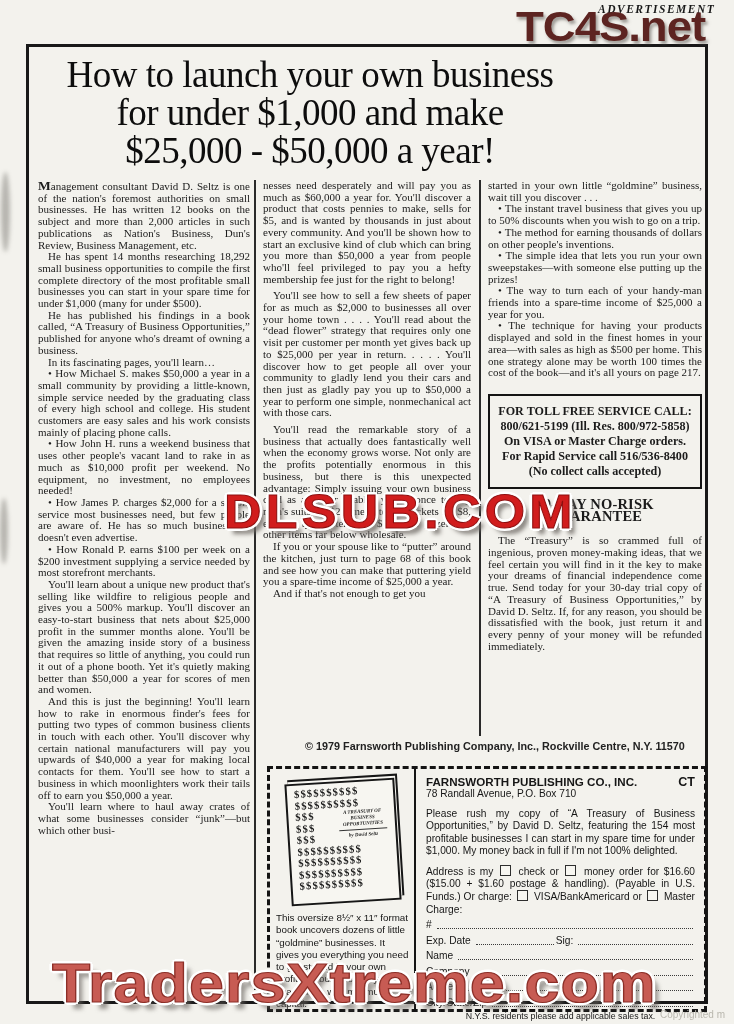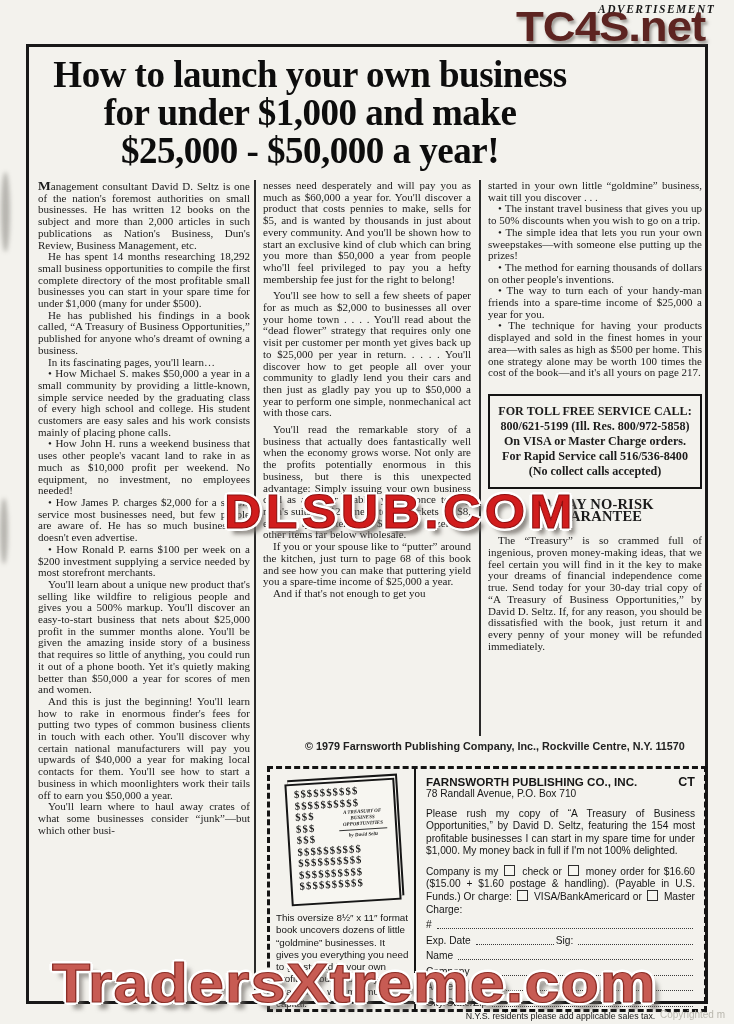--- a/index.html
+++ b/index.html
@@ -4,21 +4,21 @@
 <style>
   html,body{margin:0;padding:0;}
   body{width:734px;height:1024px;overflow:hidden;background:#e8e7e2;}
   .page{position:relative;width:734px;height:1024px;background:#f3f2ed;overflow:hidden;
         font-family:"Liberation Serif",serif;color:#1b1b1b;}
   .frame{position:absolute;left:26px;top:44px;width:682px;height:960px;
          border:3px solid #181818;box-sizing:border-box;}
   .smudge{position:absolute;background:rgba(45,42,38,.3);border-radius:50%;filter:blur(2px);}
   
   .title{position:absolute;left:30px;top:56px;width:560px;text-align:center;
-         font-weight:bold;font-size:37px;line-height:38px;letter-spacing:-0.5px;color:#0d0d0d;}
+         font-weight:normal;font-size:37px;line-height:38px;letter-spacing:-0.5px;color:#0d0d0d;}
   
   .col{position:absolute;top:180px;font-size:11px;line-height:11.7px;text-align:justify;}
   .col1{left:38px;width:212px;}
   .col2{left:263px;width:208px;}
   .col3{left:488px;width:214px;}
   .vrule{position:absolute;top:180px;width:1.5px;background:#2a2a2a;}
   .vrule1{left:254px;height:810px;}
   .vrule2{left:479px;height:556px;}
   .para{margin:0;text-indent:10px;}
   .para.flush{text-indent:0;}
@@ -118,22 +118,22 @@
     <p class="para flush">nesses need desperately and will pay you as much as $60,000 a year for. You'll discover a product that costs pennies to make, sells for $5, and is wanted by thousands in just about every community. And you'll be shown how to start an exclusive kind of club which can bring you more than $50,000 a year from people who'll feel privileged to pay you a hefty membership fee just for the right to belong!</p>
     <p class="para gap">You'll see how to sell a few sheets of paper for as much as $2,000 to businesses all over your home town . . . . You'll read about the “dead flower” strategy that requires only one visit per customer per month yet gives back up to $25,000 per year in return. . . . . You'll discover how to get people all over your community to gladly lend you their cars and then just as gladly pay you up to $50,000 a year to perform one simple, nonmechanical act with those cars.</p>
     <p class="para gap">You'll read the remarkable story of a business that actually does fantastically well when the economy grows worse. Not only are the profits potentially enormous in this business, but there is this unexpected advantage: Simply issuing your own business card as a dealer enables you at once to buy men's suits for $22, metal tennis rackets for $8, electric typewriters for $85, and dozens of other items far below wholesale.</p>
     <p class="para">If you or your spouse like to “putter” around the kitchen, just turn to page 68 of this book and see how you can make that puttering yield you a spare-time income of $25,000 a year.</p>
     <p class="para">And if that's not enough to get you</p>
   </div>
 
   <div class="col col3">
     <p class="para flush">started in your own little “goldmine” business, wait till you discover . . .</p>
     <p class="para">• The instant travel business that gives you up to 50% discounts when you wish to go on a trip.</p>
+    <p class="para">• The method for earning thousands of dollars on other people's inventions.</p>
     <p class="para">• The simple idea that lets you run your own sweepstakes—with someone else putting up the prizes!</p>
-    <p class="para">• The method for earning thousands of dollars on other people's inventions.</p>
     <p class="para">• The way to turn each of your handy-man friends into a spare-time income of $25,000 a year for you.</p>
     <p class="para">• The technique for having your products displayed and sold in the finest homes in your area—with sales as high as $500 per home. This one strategy alone may be worth 100 times the cost of the book—and it's all yours on page 217.</p>
 
     <div class="tollbox">
       <div>FOR TOLL FREE SERVICE CALL:</div>
       <div>800/621-5199 (Ill. Res. 800/972-5858)</div>
       <div>On VISA or Master Charge orders.</div>
       <div>For Rapid Service call 516/536-8400</div>
       <div>(No collect calls accepted)</div>
     </div>
@@ -170,21 +170,21 @@
     <div class="c-right">
       <div class="c-head">
         <div class="c-company">FARNSWORTH PUBLISHING CO., INC.</div>
         <div class="c-code">CT</div>
       </div>
       <div class="c-addr">78 Randall Avenue, P.O. Box 710</div>
 
       <p class="c-pitch" style="margin-bottom:0;">Please rush my copy of “A Treasury of Business Opportunities,” by David D. Seltz, featuring the 154 most profitable businesses I can start in my spare time for under $1,000. My money back in full if I'm not 100% delighted.</p>
 
       <p class="c-order" style="margin-bottom:0;">
-        <span>Company is my</span>
+        <span>Address is my</span>
         <span class="chk"></span>
         <span>check or</span>
         <span class="chk"></span>
         <span>money order for  $16.60 ($15.00  +  $1.60 postage &amp; handling). (Payable in U.S. Funds.) Or charge:</span>
         <span class="chk"></span>
         <span>VISA/BankAmericard or</span>
         <span class="chk"></span>
         <span>Master Charge:</span>
       </p>
 

